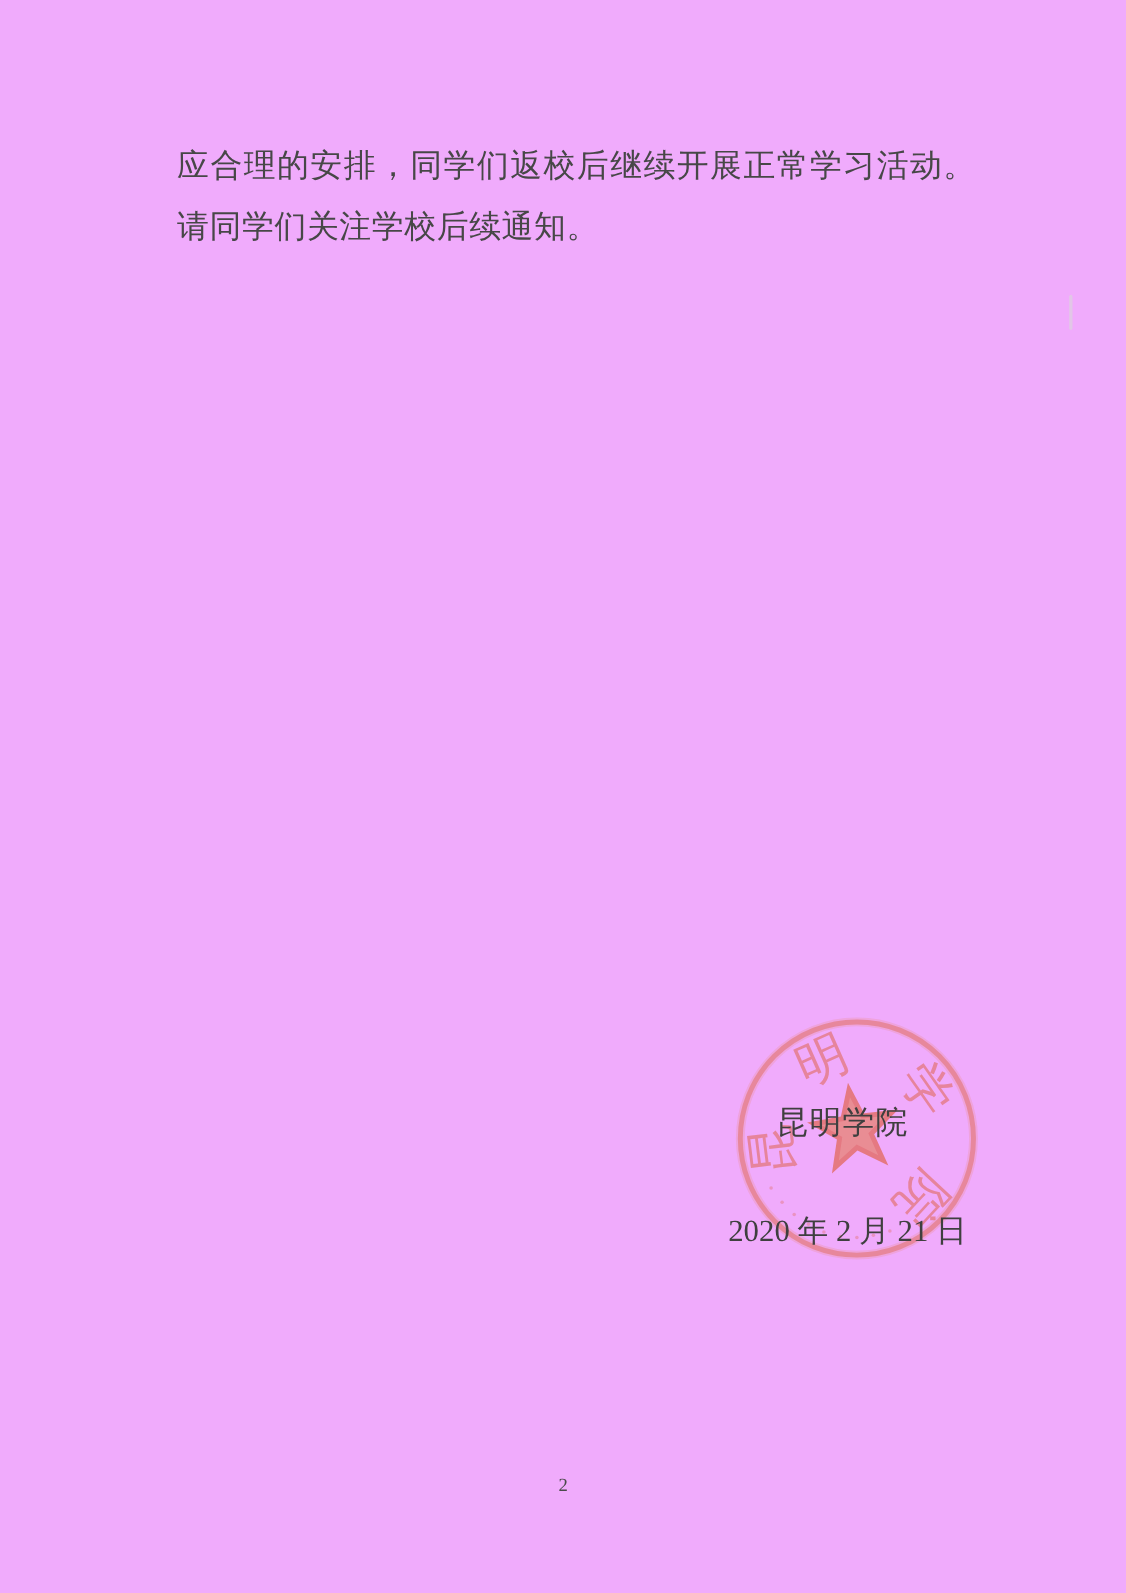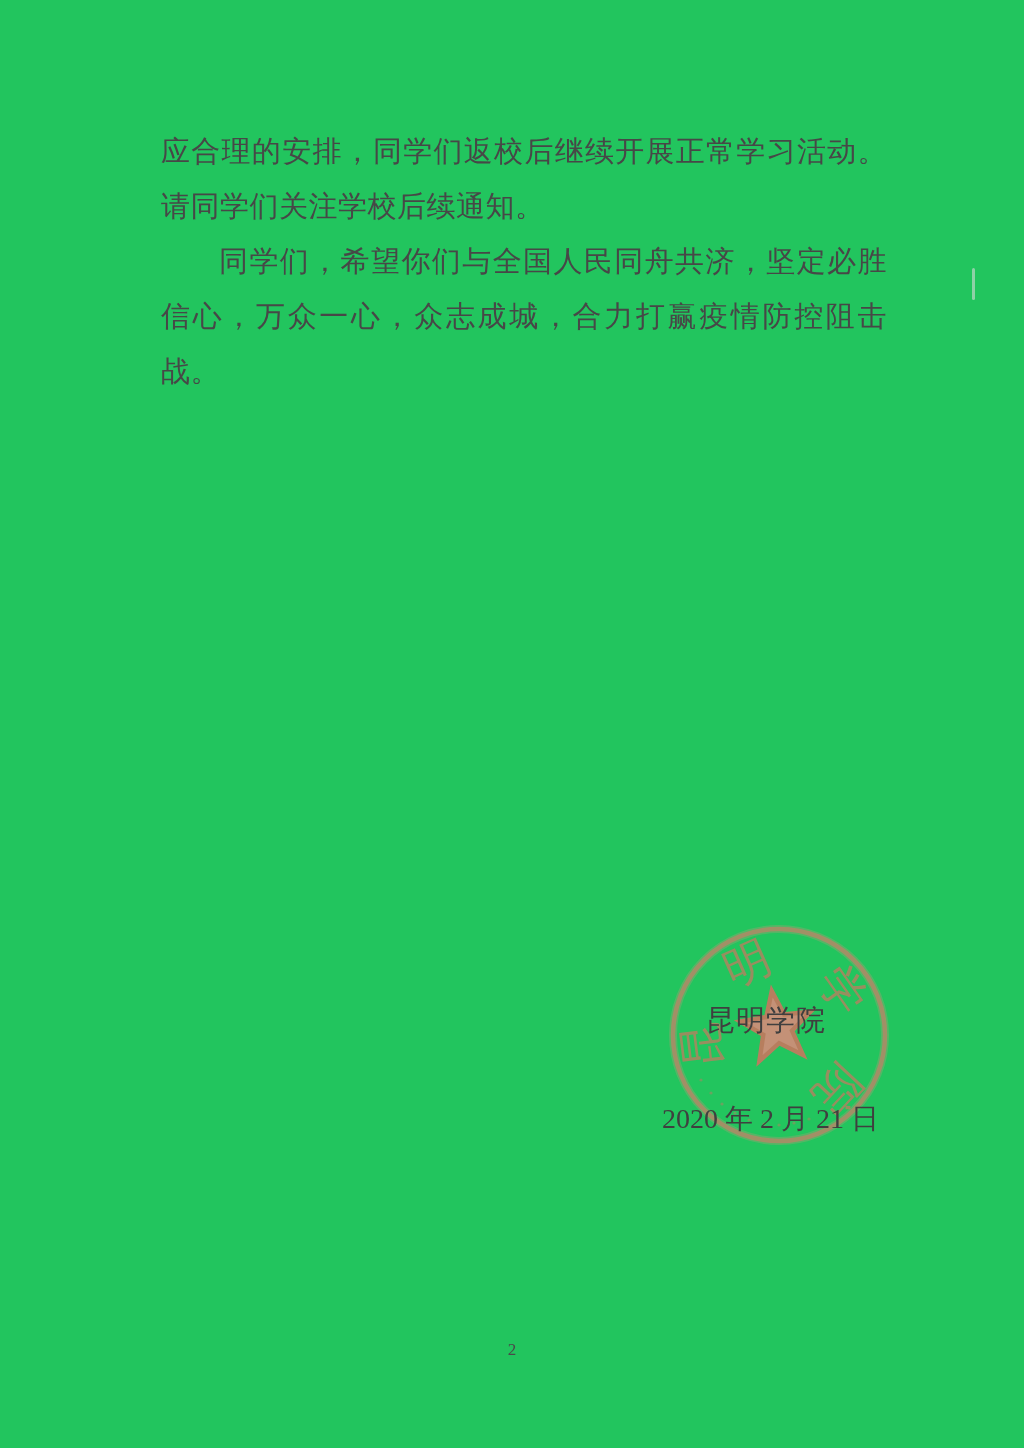--- a/index.html
+++ b/index.html
@@ -10,21 +10,21 @@
   }
   body {
     position: relative;
     width: 1024px;
     height: 1448px;
     overflow: hidden;
   }
   .scan-page {
     position: absolute;
     inset: 0;
-    background: #22c55e;
+    background: #f0abfc;
   }
   
   .scan-artifact {
     position: absolute;
     left: 972px;
     top: 268px;
     width: 3px;
     height: 32px;
     background: #d9d9d9;
     opacity: 0.6;
@@ -86,21 +86,20 @@
     fill: rgba(224, 108, 97, 0.62);
   }
 </style>
 </head>
 <body>
 
 <div class="scan-page">
 
   <div class="body-text">
     <p class="no-indent">应合理的安排，同学们返校后继续开展正常学习活动。请同学们关注学校后续通知。</p>
-    <p>同学们，希望你们与全国人民同舟共济，坚定必胜信心，万众一心，众志成城，合力打赢疫情防控阻击战。</p>
   </div>
 
   <svg class="seal" viewBox="0 0 240 240" xmlns="http://www.w3.org/2000/svg" aria-hidden="true">
 
     <circle cx="120" cy="120" r="106" fill="none" stroke="rgba(222,104,94,0.55)" stroke-width="4.5"></circle>
     <circle cx="120" cy="120" r="106" fill="none" stroke="rgba(234,140,128,0.25)" stroke-width="8"></circle>
 
     <g transform="translate(118,113) rotate(-8)">
       <polygon points="0,-44 -10.6,-14.6 -41.8,-13.6 -17.1,5.6 -25.9,35.6 0,18 25.9,35.6 17.1,5.6 41.8,-13.6 10.6,-14.6" fill="rgba(226,106,95,0.78)"></polygon>
       <polygon points="0,-44 -10.6,-14.6 -41.8,-13.6 -17.1,5.6 -25.9,35.6 0,18 25.9,35.6 17.1,5.6 41.8,-13.6 10.6,-14.6" fill="rgba(255,235,232,0.18)" transform="scale(0.7)"></polygon>

